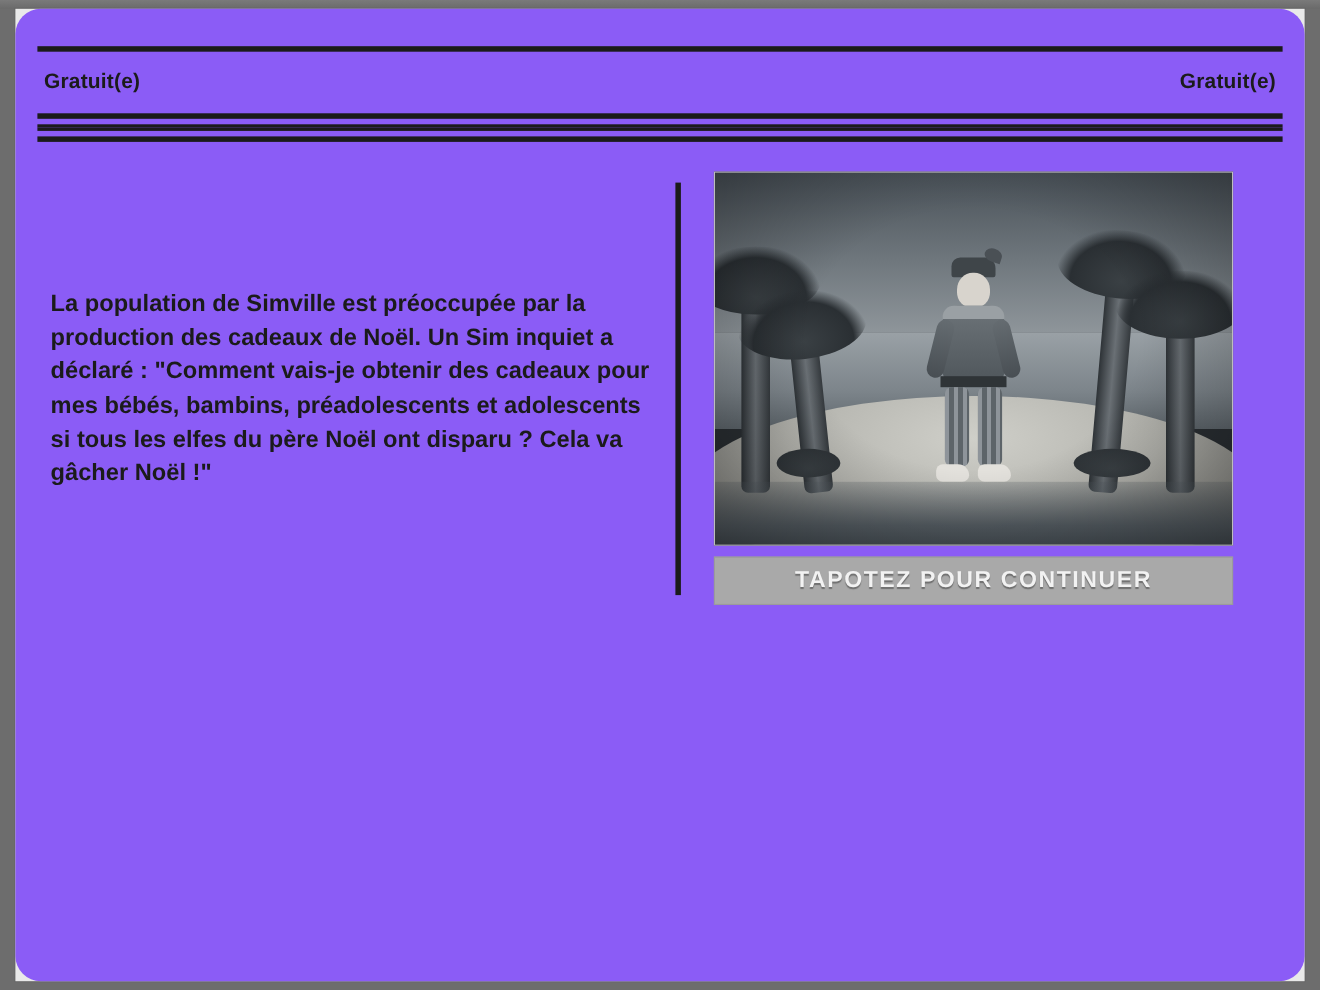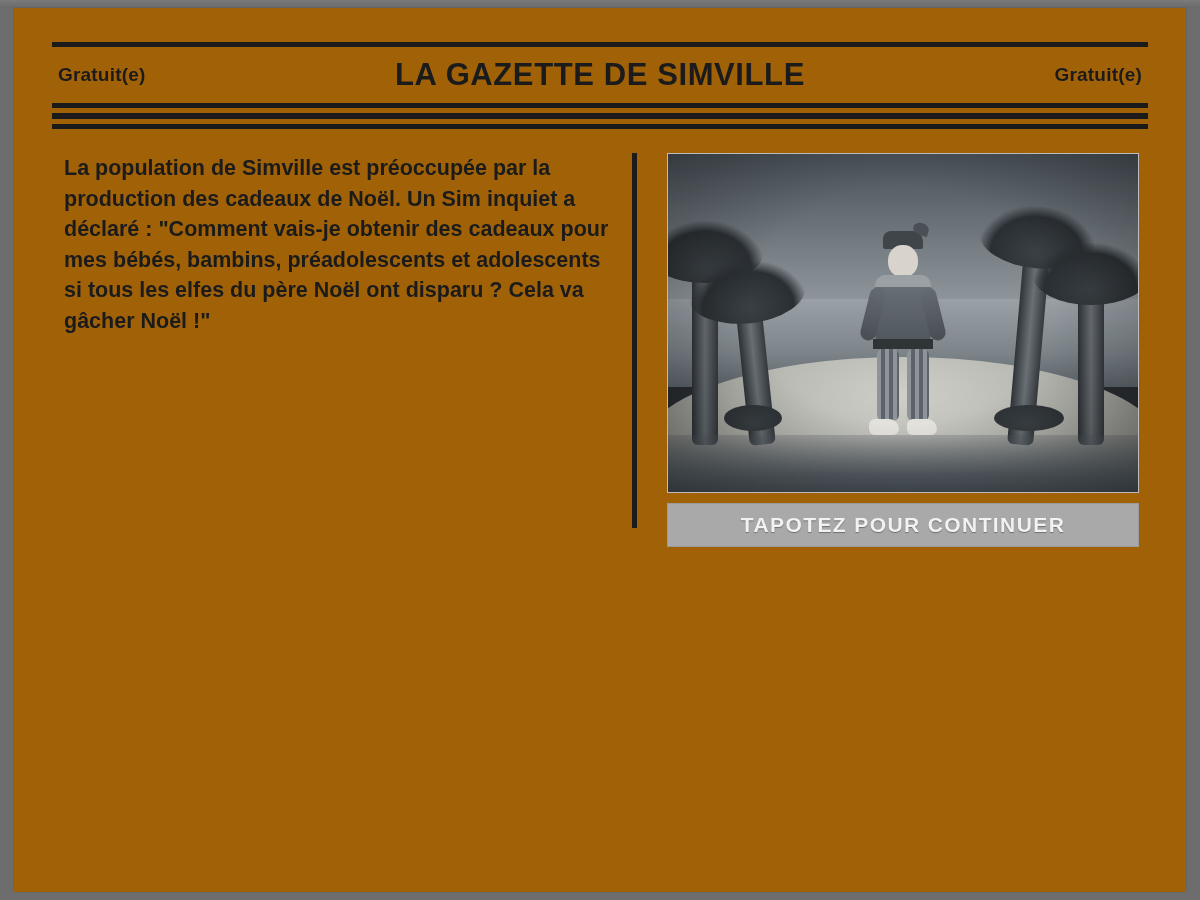--- a/index.html
+++ b/index.html
@@ -36,23 +36,24 @@
     top: 8px;
     width: 1172px;
     height: 884px;
     background: #e9e9e9;
     box-shadow: 0 0 0 1px rgba(0,0,0,0.05);
   }
 
   .paper-inner {
     position: absolute;
     left: 0; top: 0; right: 0; bottom: 0;
-    padding: 0 38px;
+    padding: 0 20px;
     box-sizing: border-box;
-    background: #a16207;
+    background: #8b5cf6;
+    border-radius: 23px;
   }
 
   
   .rule-thick {
     height: 5px;
     background: #1b1b1b;
     margin: 0;
   }
   .rule-thin {
     height: 3px;
@@ -101,20 +102,21 @@
     padding: 10px 0 12px 0;
     margin: 0;
     word-spacing: 4px;
   }
 
   
   .content {
     display: flex;
     margin-top: 24px;
     height: 400px;
+    align-items: center;
   }
   .article {
     width: 560px;
     padding-left: 12px;
     box-sizing: border-box;
   }
   .article p {
     margin: 0;
     font-size: 21.5px;
     line-height: 1.42;
@@ -299,21 +301,20 @@
 
 <div id="screen">
 
   <div class="newspaper">
     <div class="paper-inner">
 
       <div class="rule-thick masthead-top"></div>
 
       <div class="masthead-row">
         <div class="masthead-side">Gratuit(e)</div>
-        <div class="masthead-title">LA GAZETTE DE SIMVILLE</div>
         <div class="masthead-side">Gratuit(e)</div>
       </div>
 
       <div class="rule-thick"></div>
       <div class="rule-gap"></div>
       <div class="rule-thin"></div>
 
 
       <div class="rule-thin"></div>
       <div class="rule-gap"></div>

